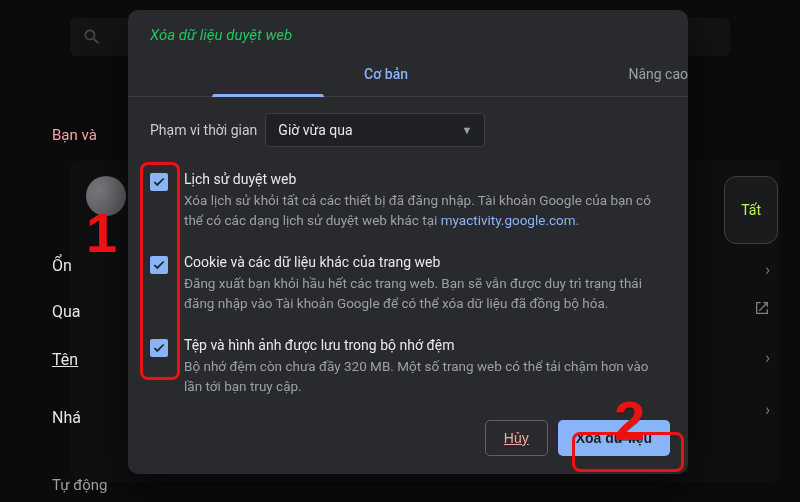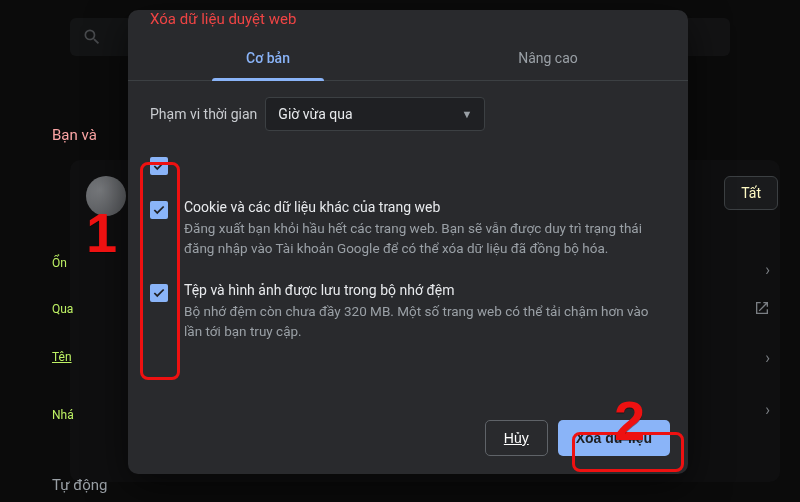--- a/index.html
+++ b/index.html
@@ -13,42 +13,42 @@
   }
 
   
   .bg { position: absolute; inset: 0; }
   .bg .search-row { position: absolute; top: 18px; left: 70px; right: 70px; height: 38px; background: #1b1c1e; border-radius: 6px; opacity: .55; }
   .bg .search-row svg { position: absolute; left: 12px; top: 9px; width: 20px; height: 20px; fill: #7a7e83; }
   .bg .label { position: absolute; left: 52px; color: #fca5a5; font-size: 15px; }
   .bg .lbl-you { top: 126px; }
   .bg .panel { position: absolute; left: 70px; right: 20px; top: 160px; bottom: 20px; background: #141516; border-radius: 10px; opacity: .45; }
   .bg .avatar { position: absolute; left: 86px; top: 176px; width: 40px; height: 40px; border-radius: 50%; background: radial-gradient(circle at 35% 35%, #cfd3d8, #8a8e94); opacity: .55; }
-  .bg .tat { position: absolute; right: 22px; top: 176px; padding: 8px 16px; border: 1px solid #3c4043; border-radius: 6px; color: #fef9c3; background: #1a1b1d; }
+  .bg .tat { position: absolute; right: 22px; top: 176px; padding: 25px 16px; border: 1px solid #3c4043; border-radius: 12px; color: #bef264; background: #1a1b1d; }
   .bg .chev { position: absolute; right: 30px; color: #7a7e83; font-size: 16px; }
   .bg .c1 { top: 260px; } .bg .c3 { top: 348px; } .bg .c4 { top: 400px; }
   .bg .ext { position: absolute; right: 30px; top: 300px; width: 16px; height: 16px; }
   .bg .ext svg { width: 16px; height: 16px; fill: #7a7e83; }
-  .bg .side { position: absolute; left: 52px; color: #bef264; font-size: 12px; }
+  .bg .side { position: absolute; left: 52px; color: #e5e5e5; font-size: 16px; }
   .bg .s1 { top: 256px; } .bg .s2 { top: 302px; } .bg .s3 { top: 350px; text-decoration: underline; } .bg .s4 { top: 408px; }
   .bg .auto { position: absolute; left: 52px; top: 476px; color: #9aa0a6; font-size: 15px; }
 
   
   .dialog {
     position: absolute;
     left: 128px; top: 10px; width: 560px; height: 464px;
     background: #292a2d;
     border-radius: 10px;
     box-shadow: 0 12px 40px rgba(0,0,0,.55);
     display: flex; flex-direction: column;
     padding-bottom: 6px;
   }
-  .dialog-title { padding: 0 22px 10px; font-size: 15px; color: #ef4444; }
+  .dialog-title { padding: 16px 22px 10px; font-size: 15px; color: #22c55e; font-style: italic; }
   .tabs { display: flex; border-bottom: 1px solid #3c4043; }
-  .tab { flex: 1; text-align: center; padding: 12px 0 14px; color: #9aa0a6; font-size: 14px; cursor: pointer; position: relative; }
+  .tab { flex: 1; text-align: right; padding: 12px 0 14px; color: #9aa0a6; font-size: 14px; cursor: pointer; position: relative; }
   .tab.active { color: #8ab4f8; font-weight: 500; }
   .tab.active::after { content: ""; position: absolute; left: 30%; right: 30%; bottom: -1px; height: 3px; background: #8ab4f8; border-radius: 3px 3px 0 0; }
 
   .row-range { display: flex; align-items: center; gap: 8px; padding: 16px 22px 8px; }
   .row-range .lbl { color: #c9ccd0; font-size: 14px; }
   .select {
     display: flex; align-items: center; justify-content: space-between;
     background: #1f2023; border: 1px solid #3c4043; border-radius: 4px;
     padding: 8px 12px; width: 220px; color: #e8eaed; font-size: 14px; cursor: pointer;
   }
@@ -61,21 +61,21 @@
     margin-top: 2px; flex: none; display: flex; align-items: center; justify-content: center;
     cursor: pointer;
   }
   .chk svg { width: 14px; height: 14px; stroke: #202124; stroke-width: 3; fill: none; }
   .item-body .title { color: #e8eaed; font-size: 14px; margin-bottom: 4px; }
   .item-body .desc { color: #9aa0a6; font-size: 13.5px; line-height: 1.45; }
   .item-body .desc a { color: #8ab4f8; text-decoration: none; }
 
   .actions { display: flex; justify-content: flex-end; gap: 10px; padding: 8px 18px 12px; border-top: 0; }
   .btn { border-radius: 5px; padding: 9px 18px; font-size: 14px; cursor: pointer; }
-  .btn-outline { border: 1px solid #5f6368; color: #ffffff; background: transparent; text-decoration: underline; }
+  .btn-outline { border: 1px solid #5f6368; color: #fca5a5; background: transparent; text-decoration: underline; }
   .btn-primary { background: #8ab4f8; color: #202124; border: none; font-weight: 700; text-align: right; }
 
   
   .anno { position: absolute; pointer-events: none; }
   .anno-rect { border: 3px solid #e11; border-radius: 8px; }
   .anno-checks { left: 140px; top: 162px; width: 40px; height: 218px; }
   .anno-clear  { left: 572px; top: 432px; width: 112px; height: 40px; }
   .anno-num { color: #e11; font-size: 56px; font-weight: 800; font-family: Arial, sans-serif; text-shadow: 0 1px 0 rgba(0,0,0,.4); }
   .n1 { left: 86px; top: 200px; }
   .n2 { left: 614px; top: 388px; }
@@ -123,20 +123,26 @@
   </div>
 
   <div class="items">
 
     <div class="item">
       <div class="chk">
         <svg viewBox="0 0 24 24">
             <polyline points="4 12 9 17 20 6"></polyline>
           </svg>
       </div>
+      <div class="item-body">
+        <div class="title">Lịch sử duyệt web</div>
+        <div class="desc">
+          <span>Xóa lịch sử khỏi tất cả các thiết bị đã đăng nhập. Tài khoản Google của bạn có thể có các dạng lịch sử duyệt web khác tại </span><a href="#">myactivity.google.com</a><span>.</span>
+        </div>
+      </div>
     </div>
 
     <div class="item">
       <div class="chk">
         <svg viewBox="0 0 24 24">
             <polyline points="4 12 9 17 20 6"></polyline>
           </svg>
       </div>
       <div class="item-body">
         <div class="title">Cookie và các dữ liệu khác của trang web</div>

